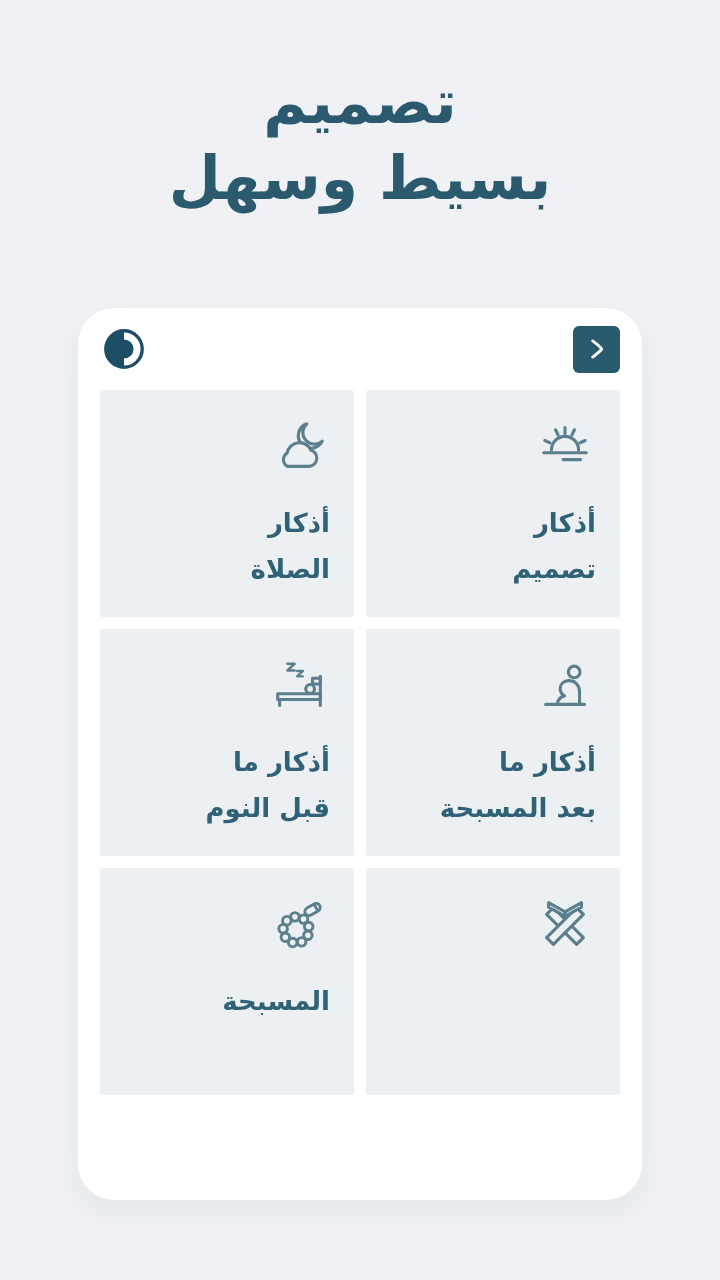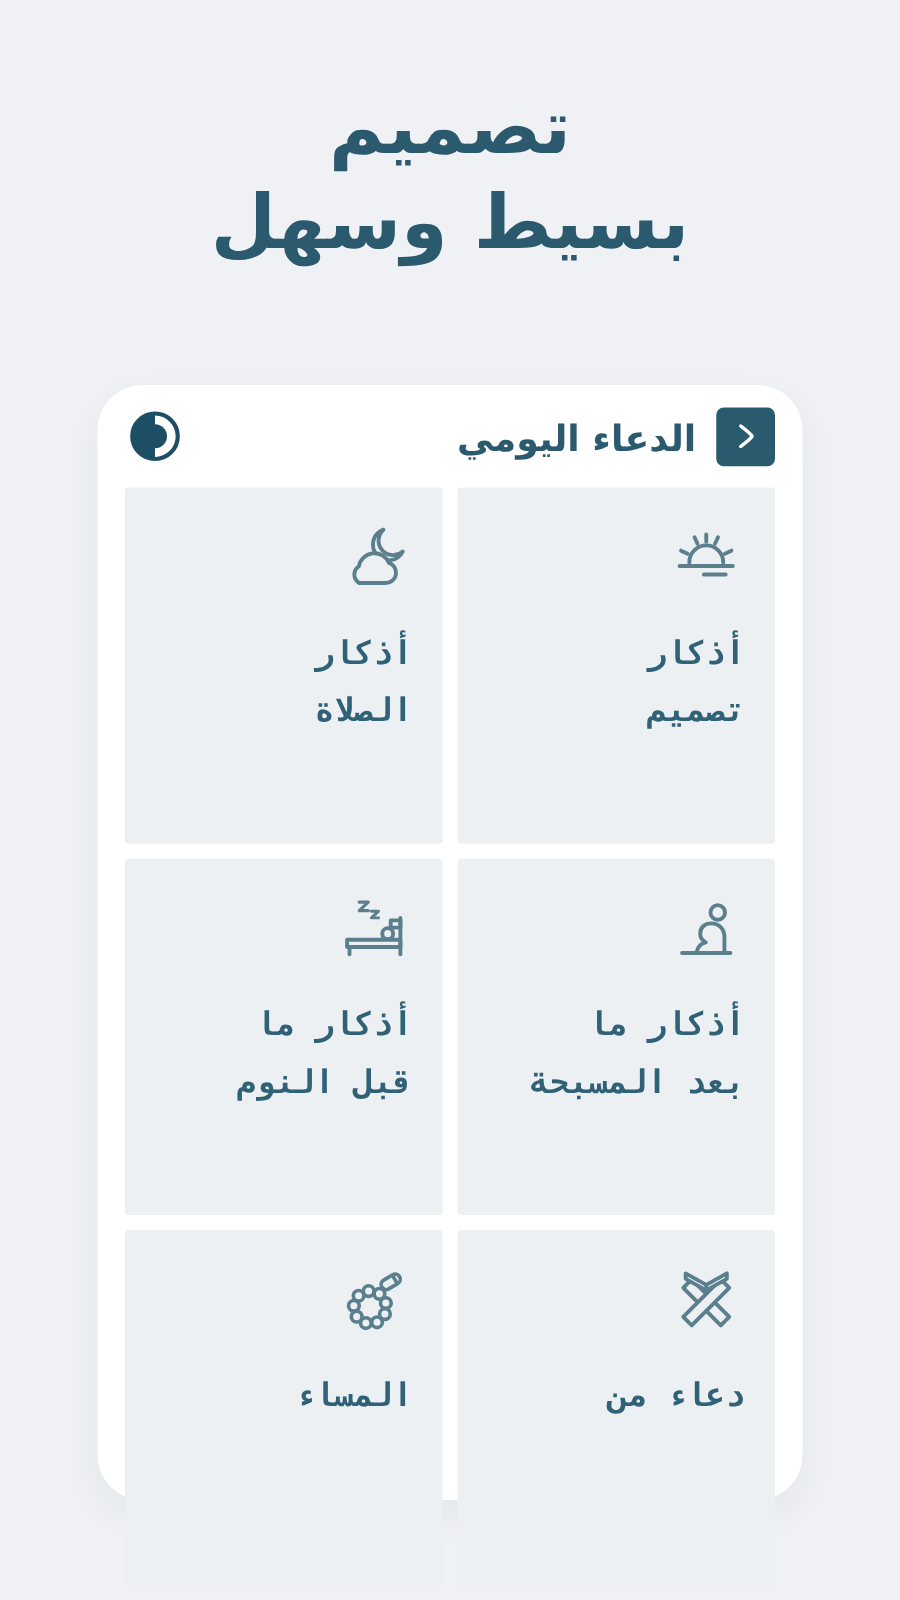--- a/index.html
+++ b/index.html
@@ -48,22 +48,22 @@
     width:48px;height:48px;border:none;background:transparent;
     display:flex;align-items:center;justify-content:center;cursor:pointer;
     flex:0 0 auto;
   }
   .tile-grid{
     margin:17px 22px 0;
     display:grid;grid-template-columns:repeat(2,1fr);
     gap:12px;
   }
   .tile{
-    height:285px;background:var(--tile-bg);border-radius:3px;
-    padding:26px 24px 0;text-align:right;cursor:pointer;font-family:Liberation Mono, monospace;
+    height:227px;background:var(--tile-bg);border-radius:3px;
+    padding:26px 24px 0;text-align:right;cursor:pointer;
   }
   .tile-icon{display:inline-block;}
   .tile-label{
     margin-top:18px;
     font-size:26px;font-weight:700;color:var(--tile-text-color);
     line-height:46px;
   }
   .icon-stroke{
     stroke:var(--icon-color);stroke-width:3.2;fill:none;
     stroke-linecap:round;stroke-linejoin:round;
@@ -83,21 +83,20 @@
   <div class="app-card">
 
     <div class="card-header">
       <button class="back-button">
         <span style="display:flex;">
           <svg width="30" height="30" viewBox="0 0 48 48">
             <path d="M17,11 C25,17 30,21 31.5,24 C30,27 25,31 17,37" fill="none" stroke="#ffffff" stroke-width="4.5" stroke-linecap="round" stroke-linejoin="round"></path>
           </svg>
         </span>
       </button>
-      <div class="header-title">الدعاء اليومي</div>
       <div class="header-spacer"></div>
       <button class="theme-toggle">
         <span style="display:flex;">
           <svg width="46" height="46" viewBox="0 0 48 48">
             <circle cx="24" cy="24" r="19" fill="#ffffff" stroke="#1d4e66" stroke-width="3.5"></circle>
             <path d="M24,5 a19,19 0 0 0 0,38 z" fill="#1d4e66"></path>
             <path d="M24,14 a10,10 0 0 1 0,20 z" fill="#1d4e66"></path>
           </svg>
         </span>
       </button>
@@ -172,21 +171,20 @@
       <div class="tile">
         <span class="tile-icon">
           <svg width="62" height="62" viewBox="0 0 64 64" class="icon-stroke">
             <path class="icon-bgfill" d="M13,21 L20,14 L51,45 L44,52 z"></path>
             <path class="icon-bgfill" d="M51,21 L44,14 L13,45 L20,52 z"></path>
             <path class="icon-bgfill" d="M32,23 L15,13.5 L15,9 L32,18.5 L49,9 L49,13.5 z"></path>
             <line x1="32" y1="18.5" x2="32" y2="23"></line>
           </svg>
         </span>
         <div class="tile-label">
-          <div>دعاء من</div>
         </div>
       </div>
 
       <div class="tile">
         <span class="tile-icon">
           <svg width="62" height="62" viewBox="0 0 64 64" class="icon-stroke">
             <g stroke-width="3">
               <circle cx="42.0" cy="33.5" r="4.4"></circle>
               <circle cx="36.7" cy="25.9" r="4.4"></circle>
               <circle cx="27.8" cy="23.6" r="4.4"></circle>
@@ -197,19 +195,19 @@
               <circle cx="34.7" cy="49.4" r="4.4"></circle>
               <circle cx="41.2" cy="42.6" r="4.4"></circle>
               <g transform="rotate(-30 46 16)">
                 <rect x="37.5" y="11.8" width="17" height="8.4" rx="4.2"></rect>
                 <line x1="50" y1="13" x2="50" y2="19"></line>
               </g>
             </g>
           </svg>
         </span>
         <div class="tile-label">
-          <div>المساء</div>
+          <div>المسبحة</div>
         </div>
       </div>
 
     </div>
   </div>
 </div>
 
 </body></html>

